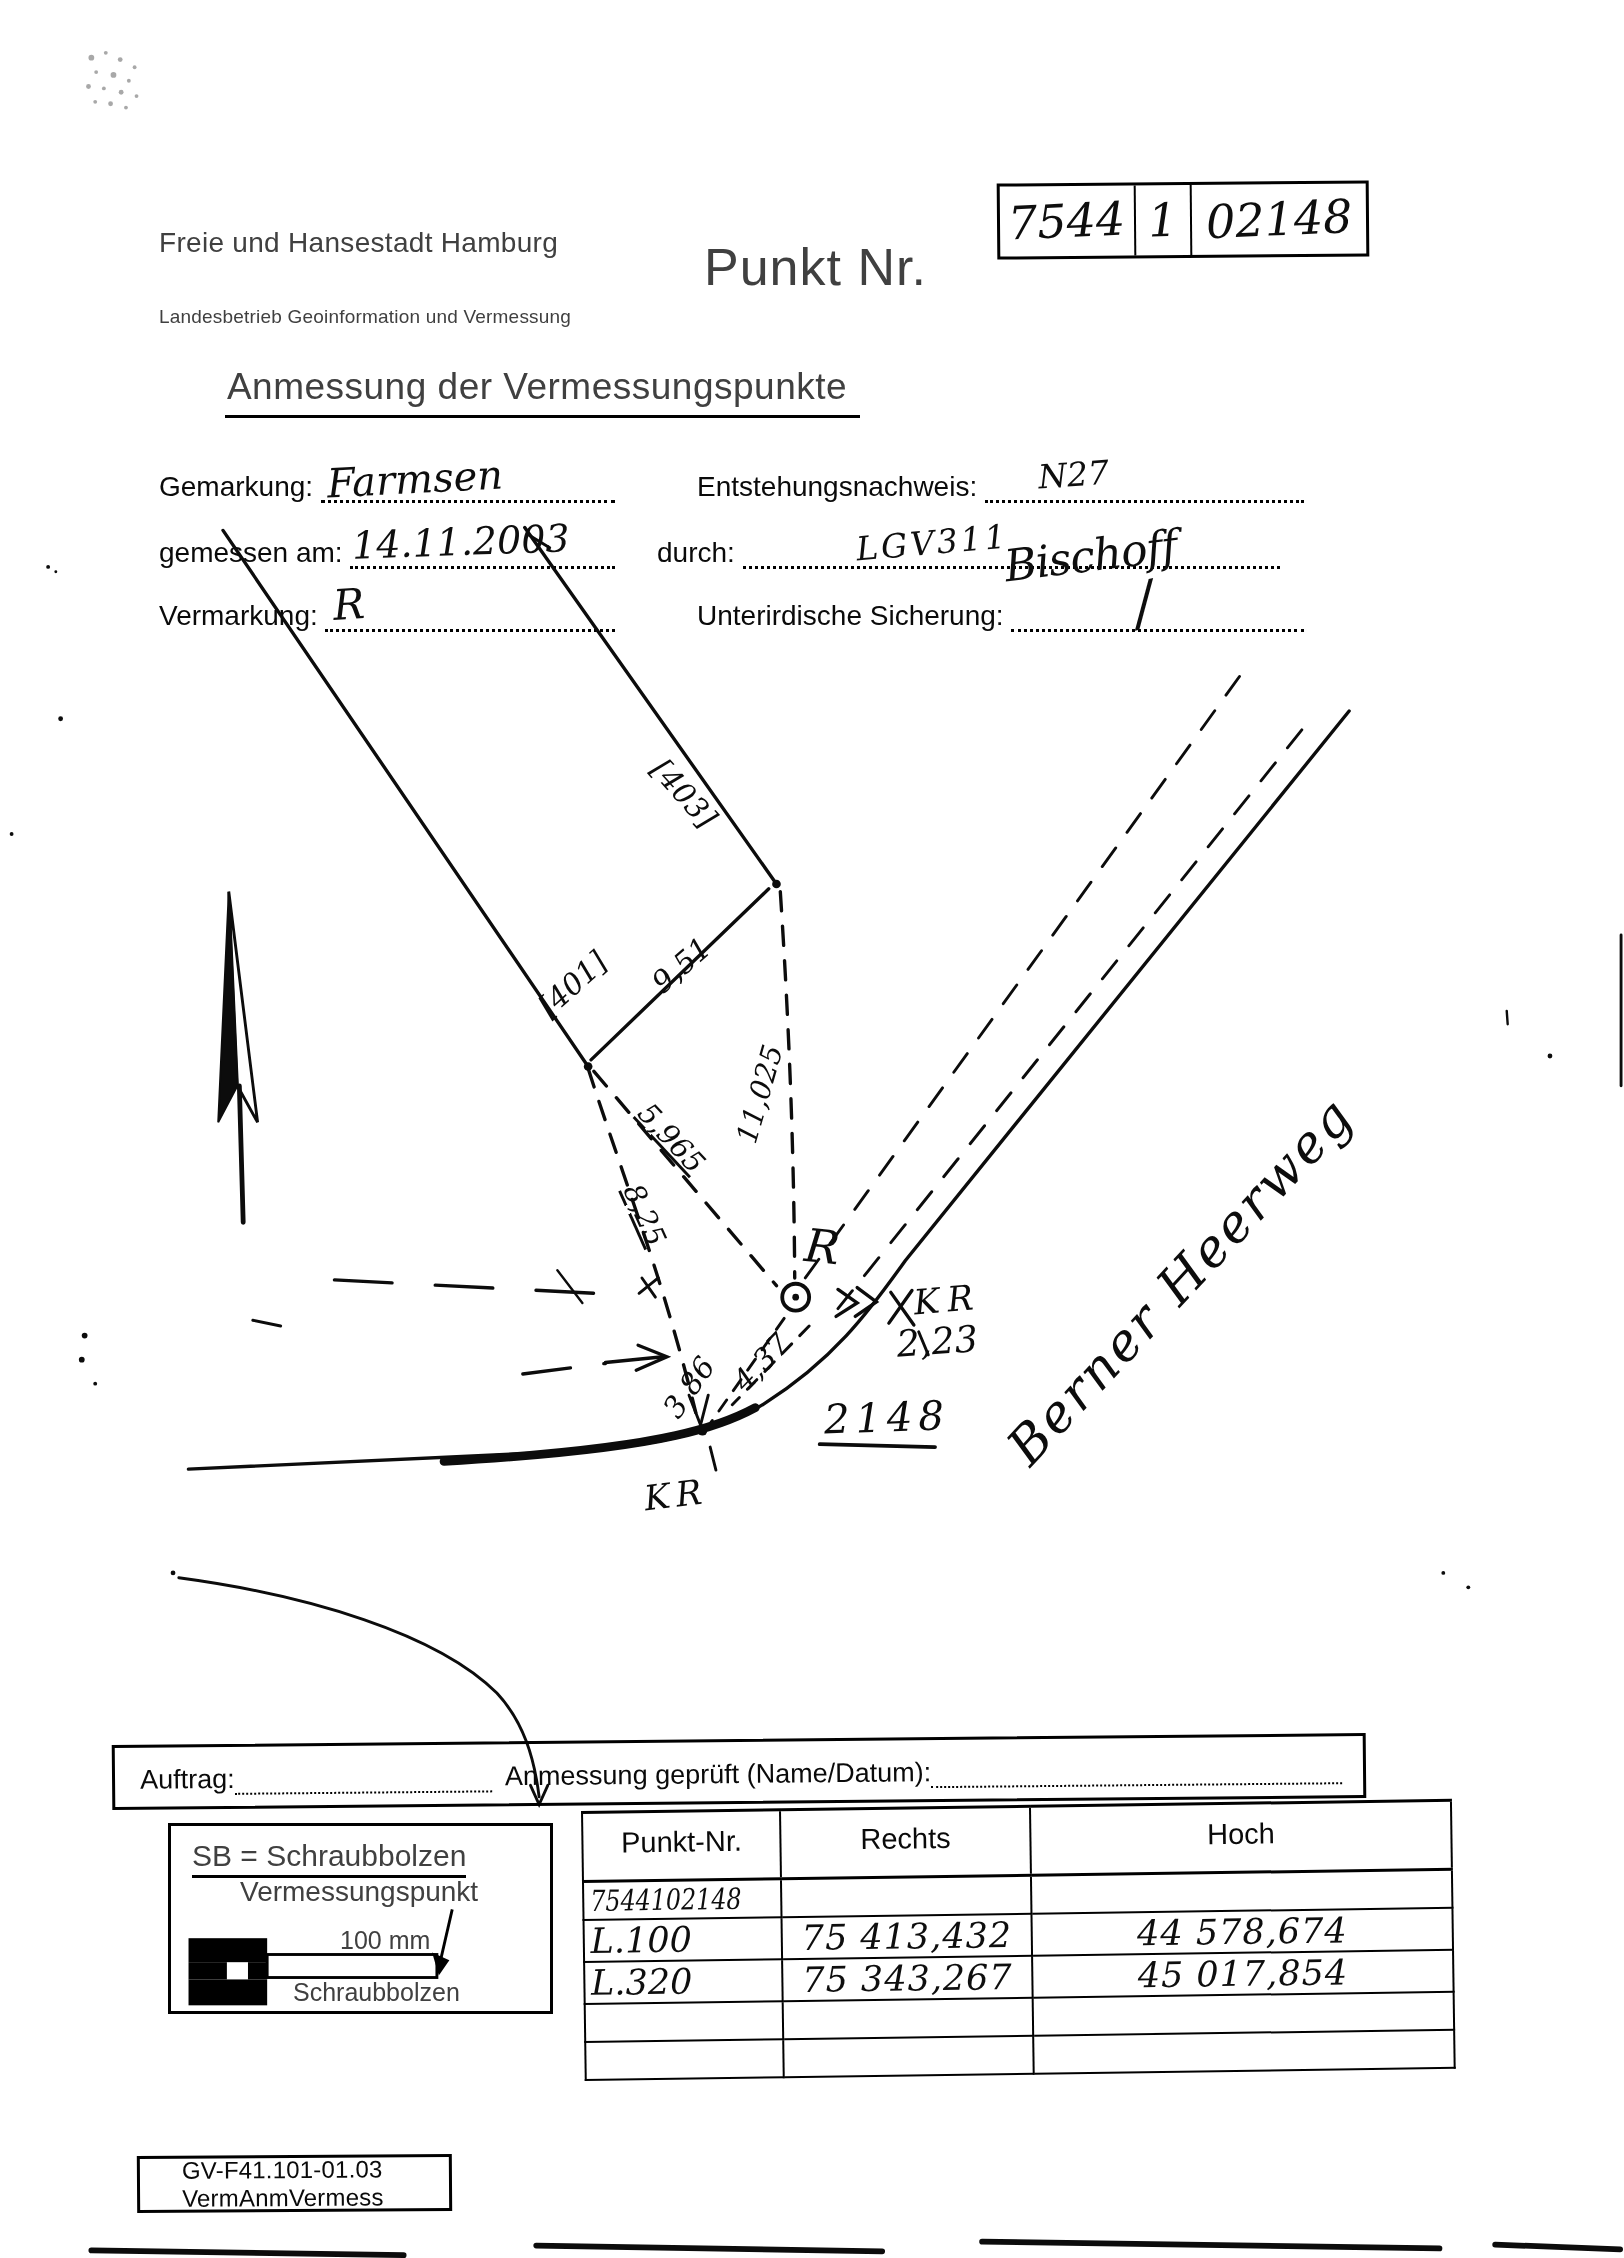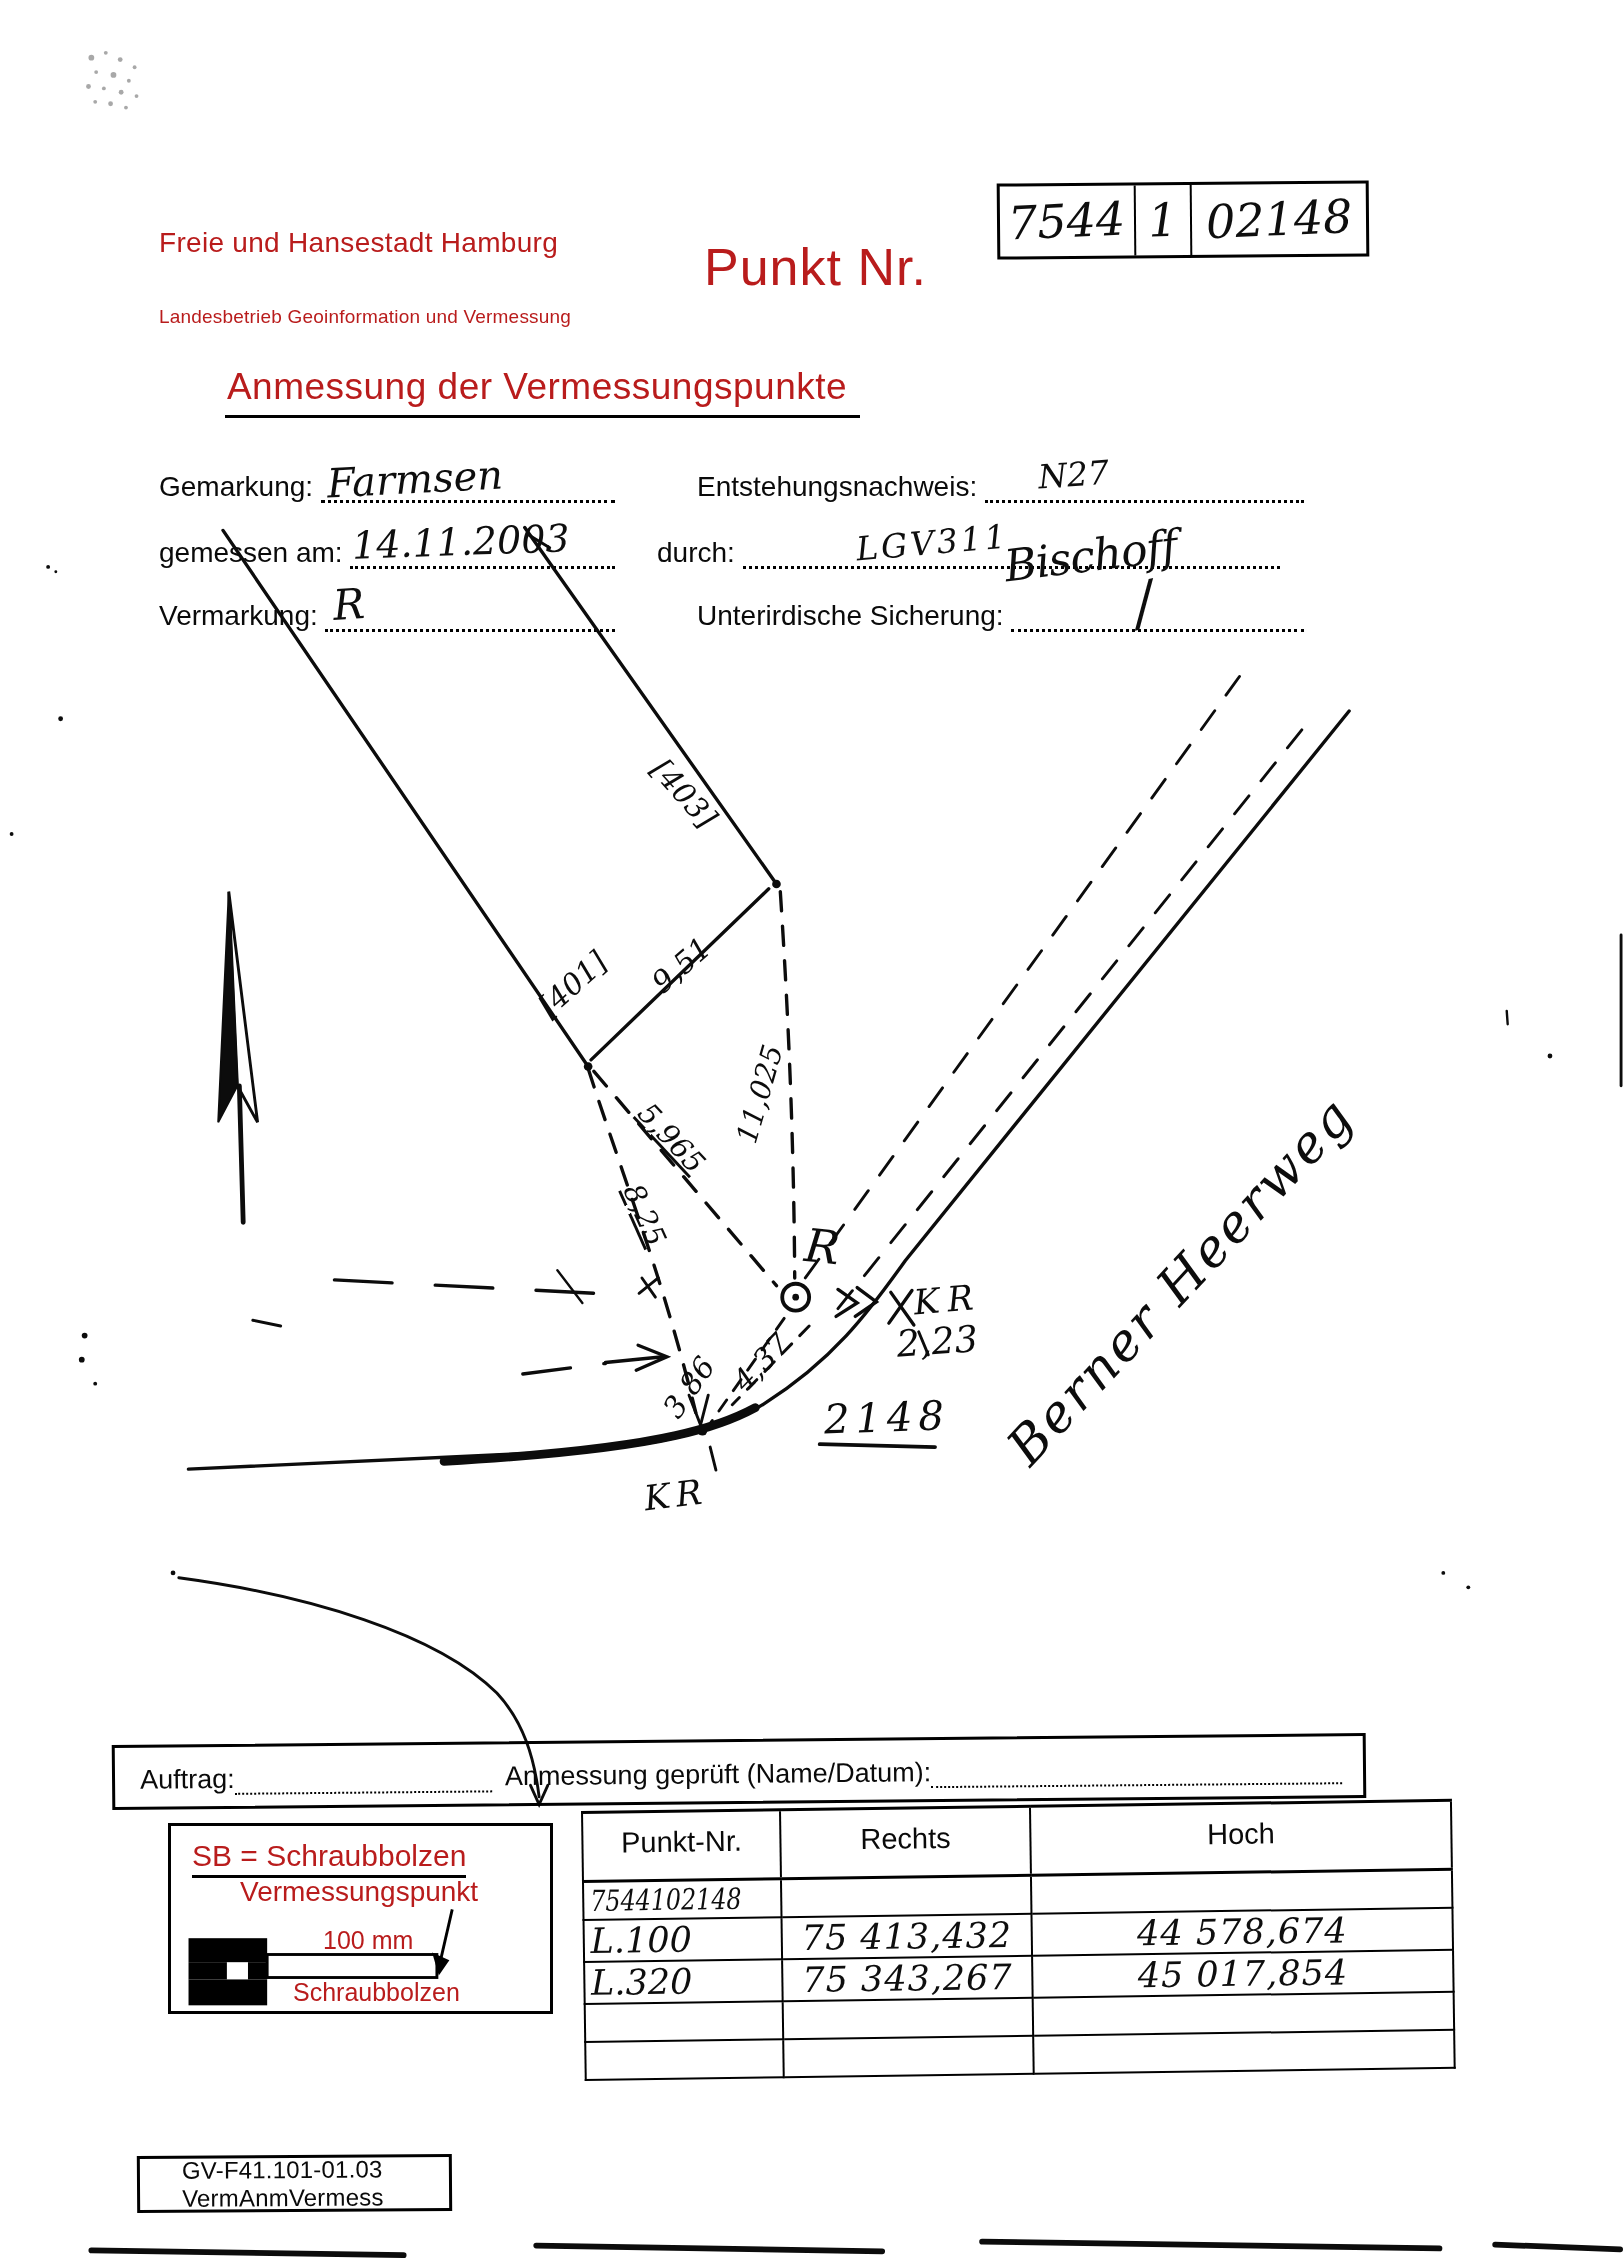--- a/index.html
+++ b/index.html
@@ -1,21 +1,21 @@
 <!DOCTYPE html>
 <html><head>
 <meta charset="utf-8">
 <style>
   html,body { margin:0; padding:0; background:#dcdcdc; }
   .page {
     position:relative; width:1625px; height:2259px; background:#ffffff;
     font-family:"Liberation Sans", sans-serif; color:#0a0a0a; overflow:hidden;
   }
   .abs { position:absolute; }
-  .prt { color:#b91c1c; }
+  .prt { color:#404040; }
   .hw  { font-family:"DejaVu Serif", serif; font-style:italic; color:#0e0e0e; }
 
   
   .agency { left:159px; top:227px; font-size:28px; letter-spacing:0.3px; }
   .dept   { left:159px; top:306px; font-size:19px; letter-spacing:0.2px; }
   .punktnr{ left:704px; top:205px; font-size:52px; letter-spacing:1px;margin-top:32px; }
   .ptboxes{ left:997px; top:182px; width:372px; height:76px; display:flex;
             border:3.8px solid #000; transform:rotate(-.5deg); box-sizing:border-box; }
   .ptcell { display:flex; align-items:center; justify-content:center; box-sizing:border-box; }
   .ptcell+.ptcell { border-left:2.9px solid #000; }
@@ -36,21 +36,21 @@
              display:flex; align-items:flex-end; padding:0 21px 11.5px 25px; box-sizing:border-box;
              transform:rotate(-.55deg); }
   .auftrag .lbl { font-size:27px; white-space:nowrap; }
   .auftrag .dots { border-bottom:2.9px dotted #000; height:33px; }
   .ad1 { width:257px; margin-right:13.4px; } .ad2 { flex:1; }
 
   
   .legend { left:168px; top:1823px; width:385px; height:191px; border:3.8px solid #000; box-sizing:border-box; }
   .leg-t  { left:21px; top:13.4px; font-size:30px; border-bottom:3.8px solid #000; padding-bottom:1.9px; }
   .leg-s  { left:69px; top:50px; font-size:28px; }
-  .leg-d  { left:152px; top:100px; font-size:25px; }
+  .leg-d  { left:169px; top:100px; font-size:25px; }
   .leg-b  { left:122px; top:152px; font-size:25px; }
 
   
   .ctable { left:581px; top:1811px; transform:rotate(-.8deg); transform-origin:left top;
             border-collapse:collapse; table-layout:fixed; }
   .ctable td { border:2.9px solid #000; padding:0 5.8px; box-sizing:border-box; overflow:hidden; }
   .ctable tr.hdr td { border-width:3.8px 2.9px 3.8px 2.9px; height:69px; text-align:center;
                       font-size:29px; vertical-align:top; padding-top:13.4px; }
   .ctable td.c1 { width:120px; } .ctable td.c2 { width:250px; } .ctable td.c3 { width:421px; }
   .ctable tr.bdy td { height:38px; }

